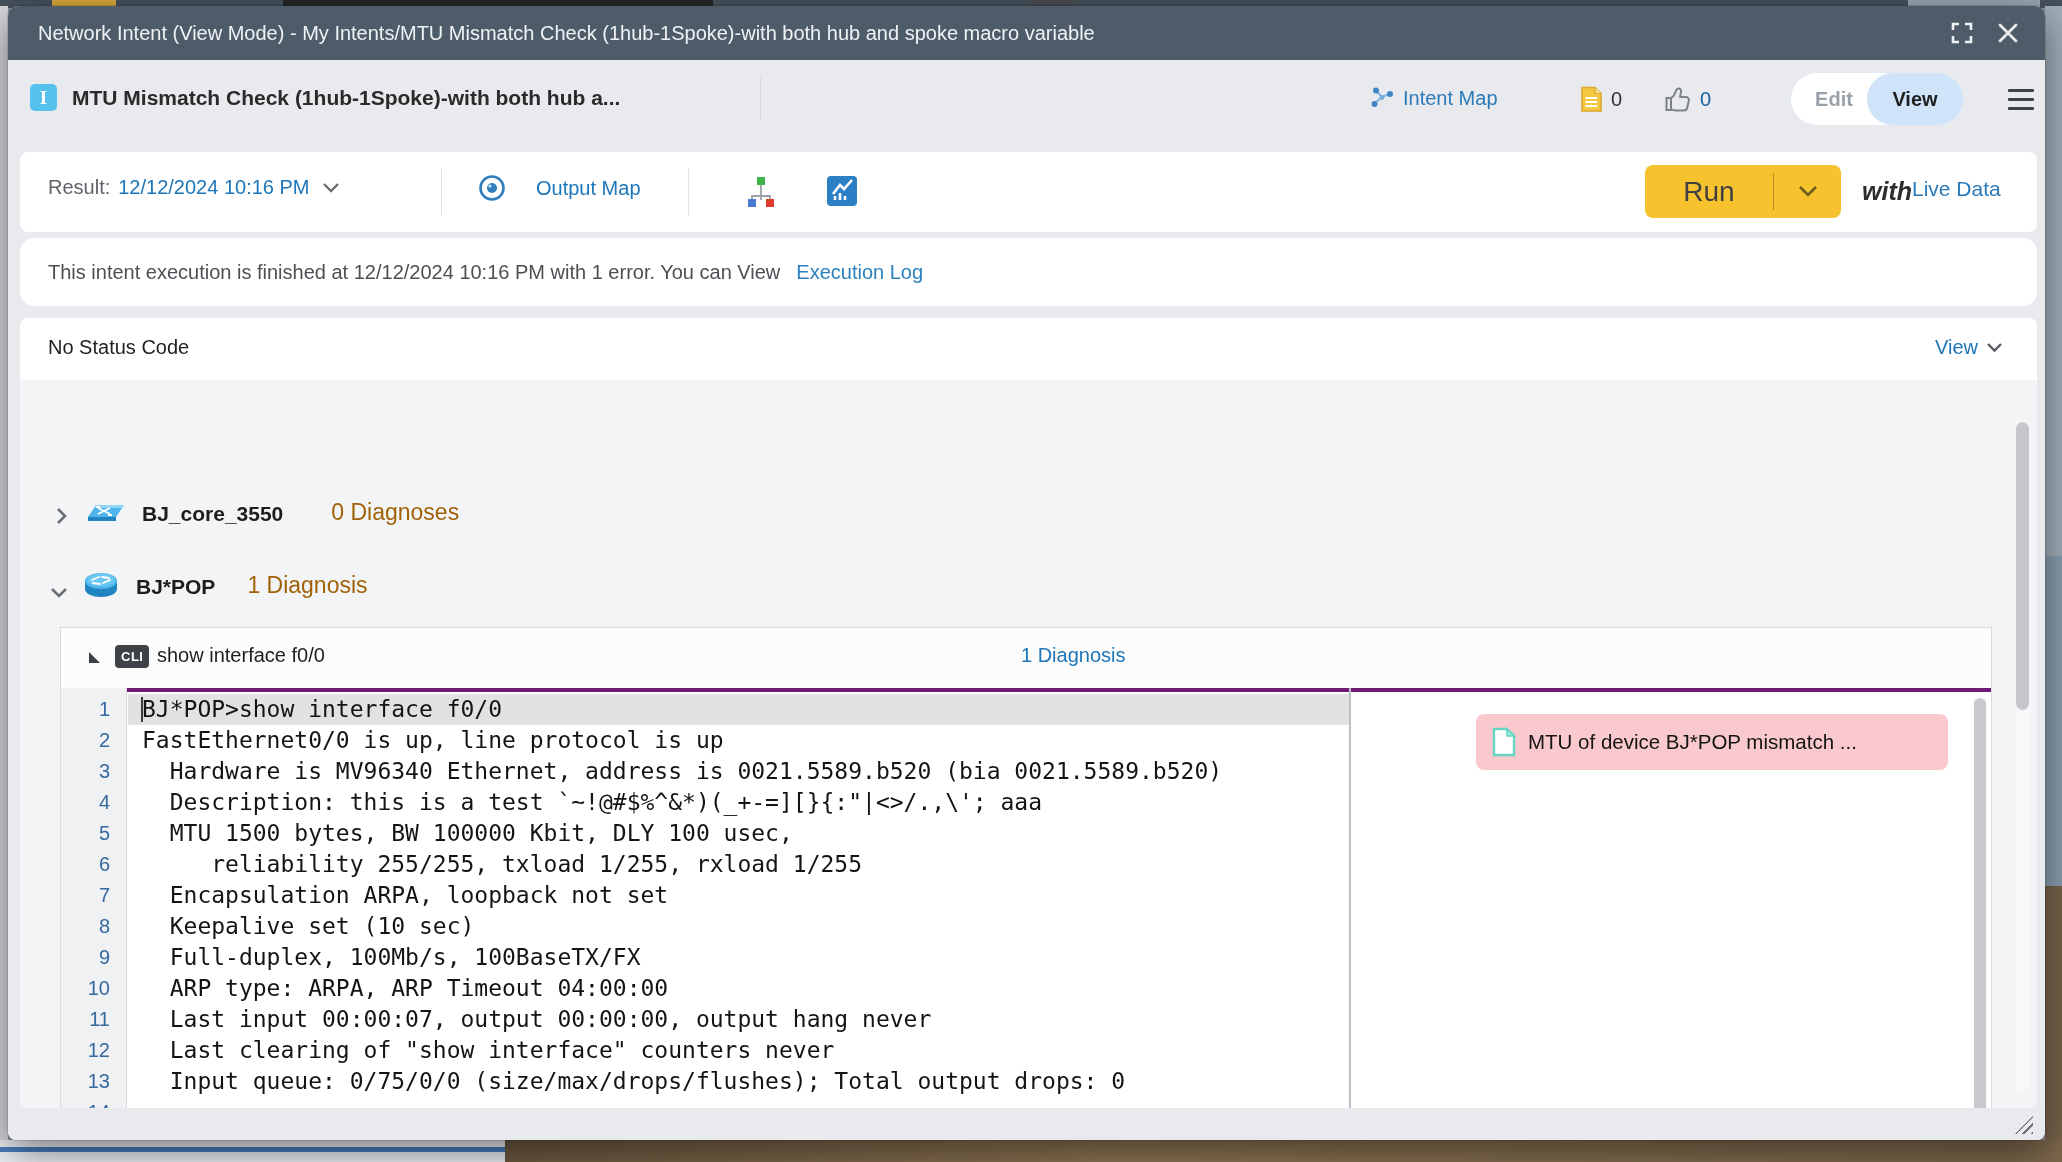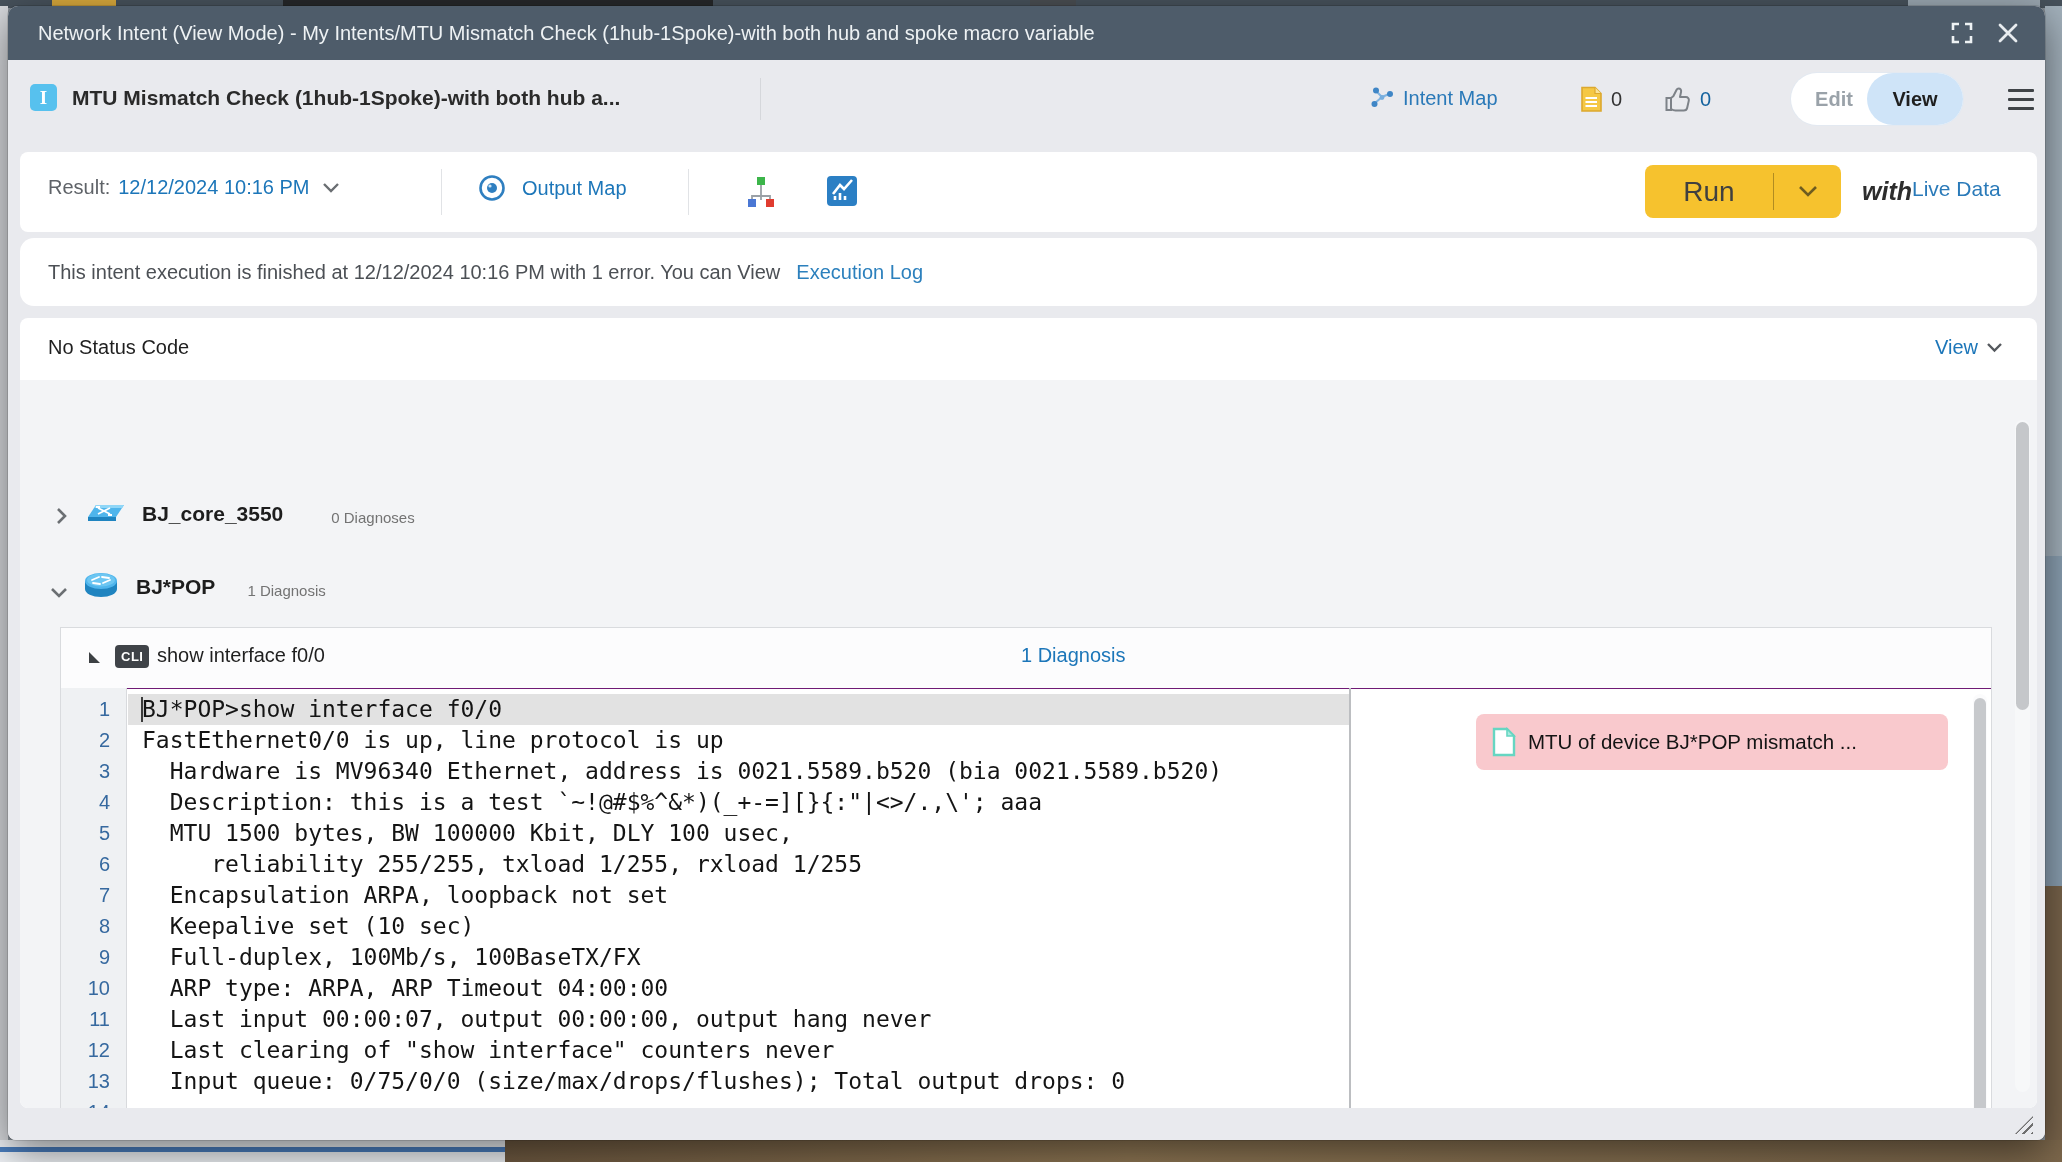--- a/index.html
+++ b/index.html
@@ -50,21 +50,21 @@
     display:flex;align-items:center;justify-content:center;color:#1f1f1f;font-size:20px;font-weight:bold;cursor:pointer;}
   .burger{left:2000px;top:29px;width:26px;height:22px;cursor:pointer;}
   .burger div{height:3px;background:#3f4347;margin-bottom:6px;border-radius:1px;}
 
   
   .toolbar{left:12px;top:146px;width:2017px;height:80px;background:#fff;border-radius:8px;}
   .result-sel{left:28px;top:24px;display:flex;align-items:center;font-size:20px;cursor:pointer;}
   .result-label{color:#5f6368;}
   .result-value{color:#1c76b9;margin-left:8px;}
   .tb-div1{left:421px;top:17px;width:1px;height:46px;background:#e1e3e6;}
-  .output-map{left:458px;top:22px;display:flex;align-items:center;gap:16px;color:#1c76b9;font-size:20px;cursor:pointer;}
+  .output-map{left:458px;top:22px;display:flex;align-items:center;gap:30px;color:#1c76b9;font-size:20px;cursor:pointer;}
   .tb-div2{left:668px;top:17px;width:1px;height:46px;background:#e1e3e6;}
   .icon-tree{left:726px;top:24px;cursor:pointer;}
   .icon-chart{left:806px;top:22px;cursor:pointer;}
   .run-btn{left:1625px;top:13px;width:196px;height:53px;background:#f6c22e;border-radius:8px;display:flex;cursor:pointer;}
   .run-label{width:128px;display:flex;align-items:center;justify-content:center;font-size:28px;color:#404040;}
   .run-sep{width:1px;height:37px;margin-top:8px;background:rgba(0,0,0,.28);}
   .run-caret{flex:1;display:flex;align-items:center;justify-content:center;}
   .with-label{left:1842px;top:25px;font-size:25px;font-style:italic;color:#2d2d2d;font-weight:bold;}
   .live-data{left:1892px;top:25px;font-size:21px;color:#2a7ab9;cursor:pointer;}
 
@@ -81,25 +81,25 @@
   .view-dd{right:34px;top:18px;display:flex;align-items:center;gap:8px;font-size:20px;color:#1c76b9;cursor:pointer;}
   .card-body{left:0;top:62px;width:2017px;height:728px;background:#f3f4f6;}
   .outer-track{right:7px;top:40px;width:15px;height:672px;background:#f7f8f9;border-radius:8px;}
   .outer-thumb{position:absolute;left:1px;top:2px;width:13px;height:288px;background:#c5c7ca;border-radius:7px;cursor:pointer;}
 
   .dev-row{position:absolute;display:flex;align-items:flex-end;cursor:pointer;}
   .dev-row1{left:28px;top:94px;height:52px;}
   .dev-row2{left:26px;top:167px;height:52px;}
   .dev-chevron{width:26px;display:flex;justify-content:center;}
   .dev-name{font-size:21px;font-weight:bold;color:#1d1d1d;margin-left:16px;}
-  .dev-count{font-size:15px;color:#737373;margin-left:48px;}
+  .dev-count{font-size:23px;color:#a16207;margin-left:48px;}
 
   
   .cli-panel{left:40px;top:247px;width:1930px;height:541px;background:#fff;border:1px solid #d9dbde;}
-  .cli-header{left:0;top:0;width:1930px;height:60px;background:#fcfcfd;border-bottom:1px solid #701a75;}
+  .cli-header{left:0;top:0;width:1930px;height:60px;background:#fcfcfd;border-bottom:4px solid #701a75;}
   .cli-collapse{left:28px;top:24px;width:0;height:0;border-bottom:11px solid #3c4043;border-right:11px solid transparent;cursor:pointer;}
   .cli-badge{left:54px;top:17px;background:#3f4348;color:#fff;font-size:13px;font-weight:bold;
     padding:4px 6px;border-radius:4px;letter-spacing:.5px;}
   .cli-cmd{left:96px;top:16px;font-size:20px;color:#1f1f1f;}
   .cli-diag-link{left:960px;top:16px;font-size:20px;color:#1c76b9;cursor:pointer;}
 
   .gutter{left:0;top:60px;width:66px;height:480px;background:#eff1f3;border-right:1px solid #d8dadd;
     padding-top:6px;box-sizing:border-box;}
   .ln{height:31px;line-height:31px;text-align:right;padding-right:16px;font-size:20px;color:#36699f;}
   .code-col{left:67px;top:60px;width:1221px;height:480px;padding-top:6px;box-sizing:border-box;overflow:hidden;}

